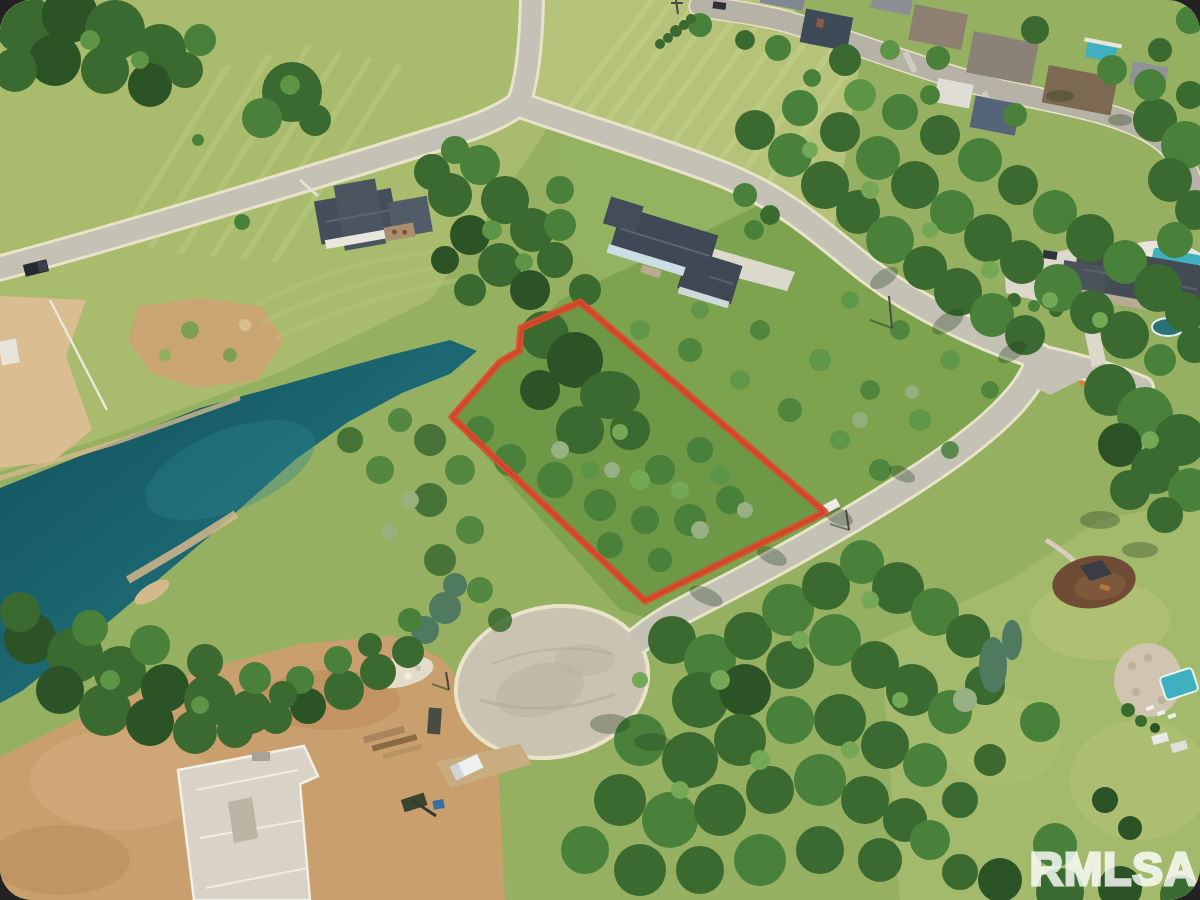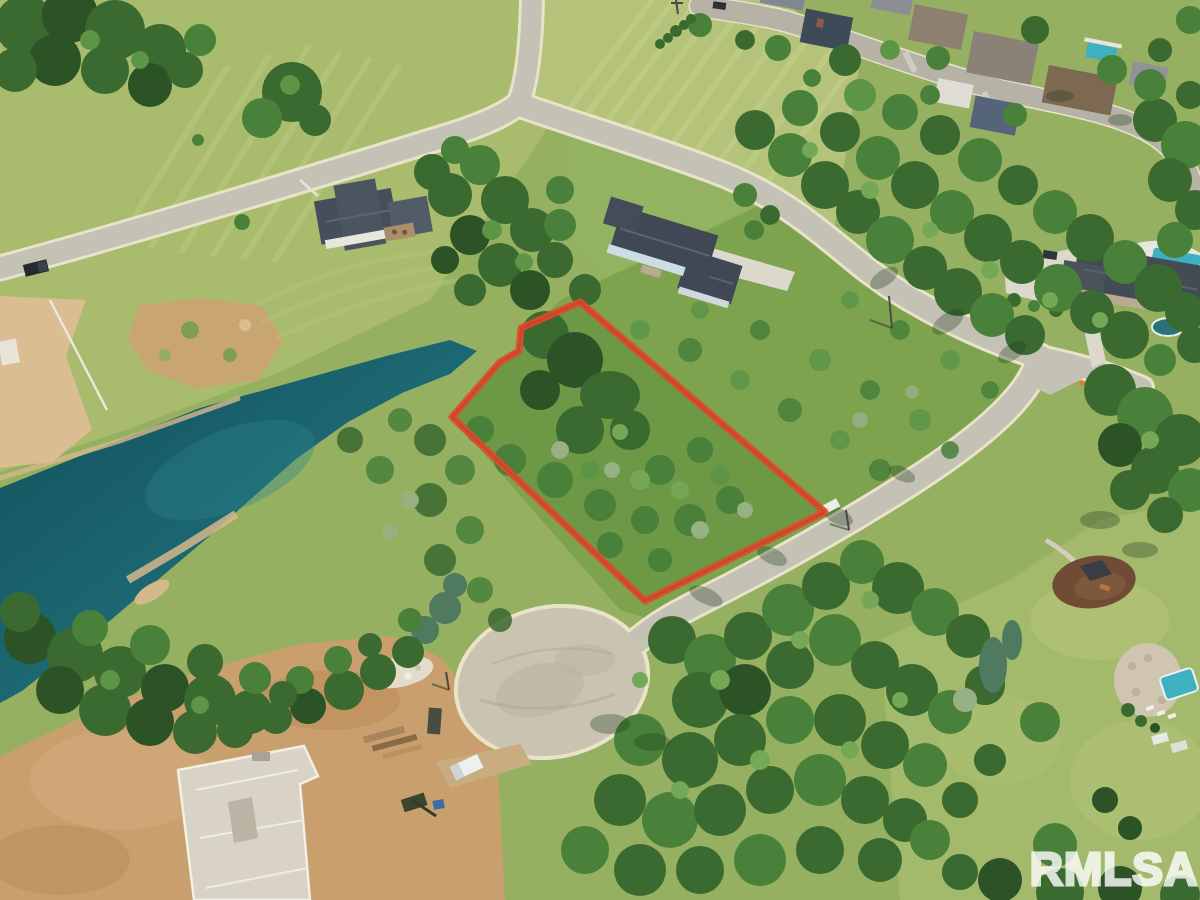--- a/index.html
+++ b/index.html
@@ -1,16 +1,16 @@
 <!DOCTYPE html>
 <html style="--field_base: #96b062; --field_light: #b5c37a; --field_tl: #a9bc6e; --meadow: #7da34f; --lawn_right: #a3ba6c; --road_asphalt: #c4c1b5; --road_edge_line: #e8e3c9; --culdesac: #cac3b2; --dirt: #c99f6e; --dirt_light: #dbbd92; --pond_deep: #124f5a; --pond_mid: #1d6a74; --pond_light: #2f858d; --shore_sand: #d4b98c; --roof_slate: #3f4854; --wall_white: #e9e6dd; --pool_teal: #3fb0bf; --concrete: #d8d3c6;"><head>
 <meta charset="utf-8">
 <style>
   html,body{margin:0;padding:0;background:#222;}
-  #stage{position:relative;width:1200px;height:900px;overflow:hidden;font-family:"Liberation Sans",sans-serif;}
+  #stage{position:relative;width:1200px;height:900px;overflow:hidden;font-family:"Liberation Sans",sans-serif;border-radius:32px;}
   svg{display:block;}
   
   .t1{fill:#2c5326}.t2{fill:#3a6a2f}.t3{fill:#49803a}.t4{fill:#5d9547}.t5{fill:#74a857}
   .tc{fill:#4f7a5f}.ts{fill:#98b184}
   .sh{fill:#1f3a1c;opacity:.32}
   
   .edge{fill:none;stroke:var(--road_edge_line,#e8e3c9);stroke-linecap:round;}
   .asph{fill:none;stroke:var(--road_asphalt,#c4c1b5);stroke-linecap:round;}
   .asph2{fill:none;stroke:#b6b2a6;stroke-linecap:round;}
   .drv{fill:#dcd8cb;}

